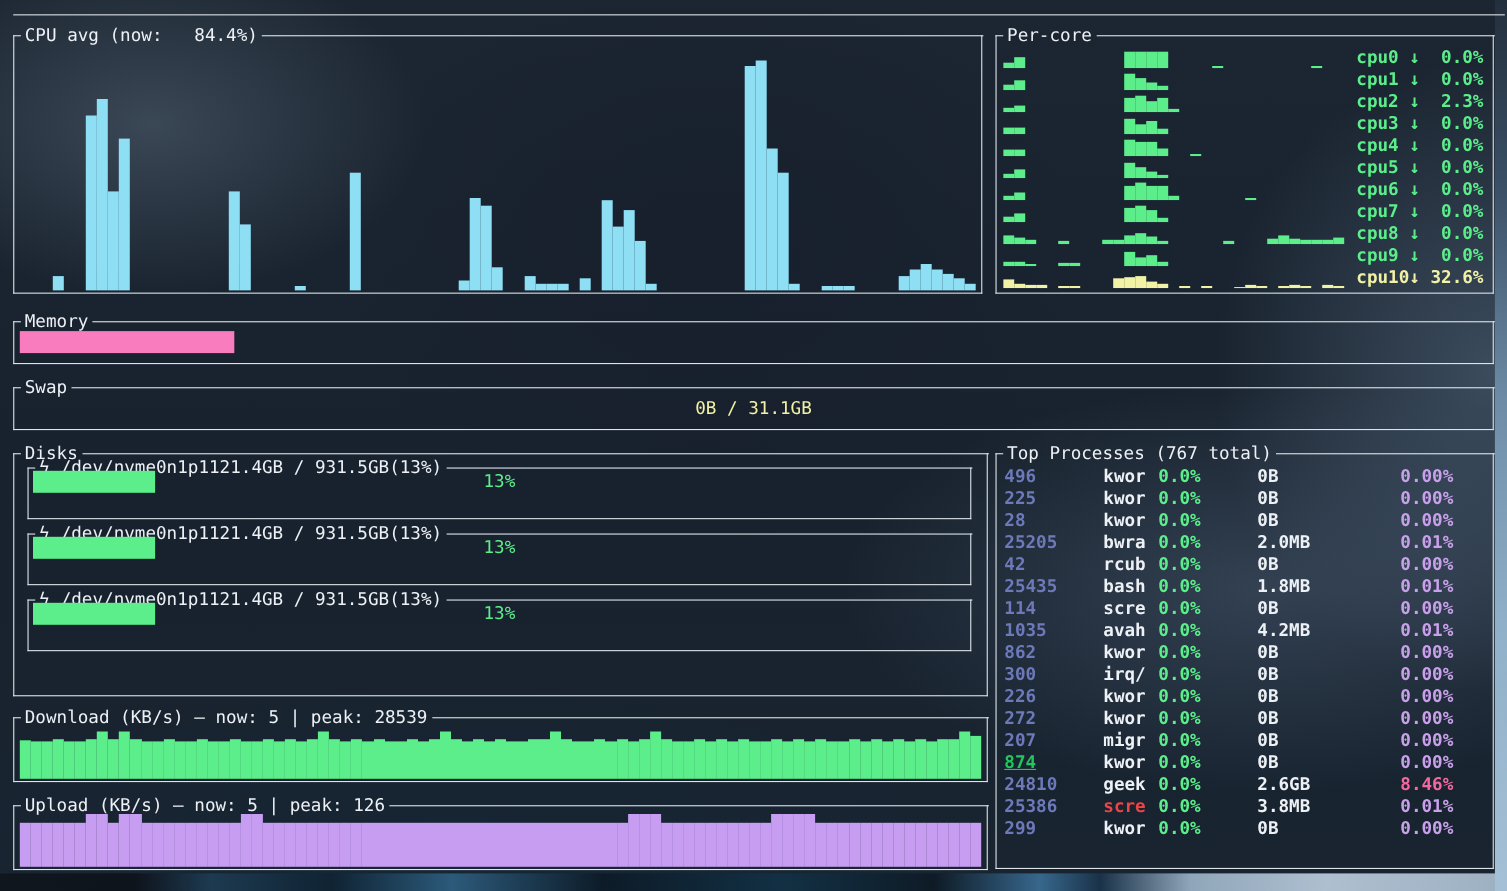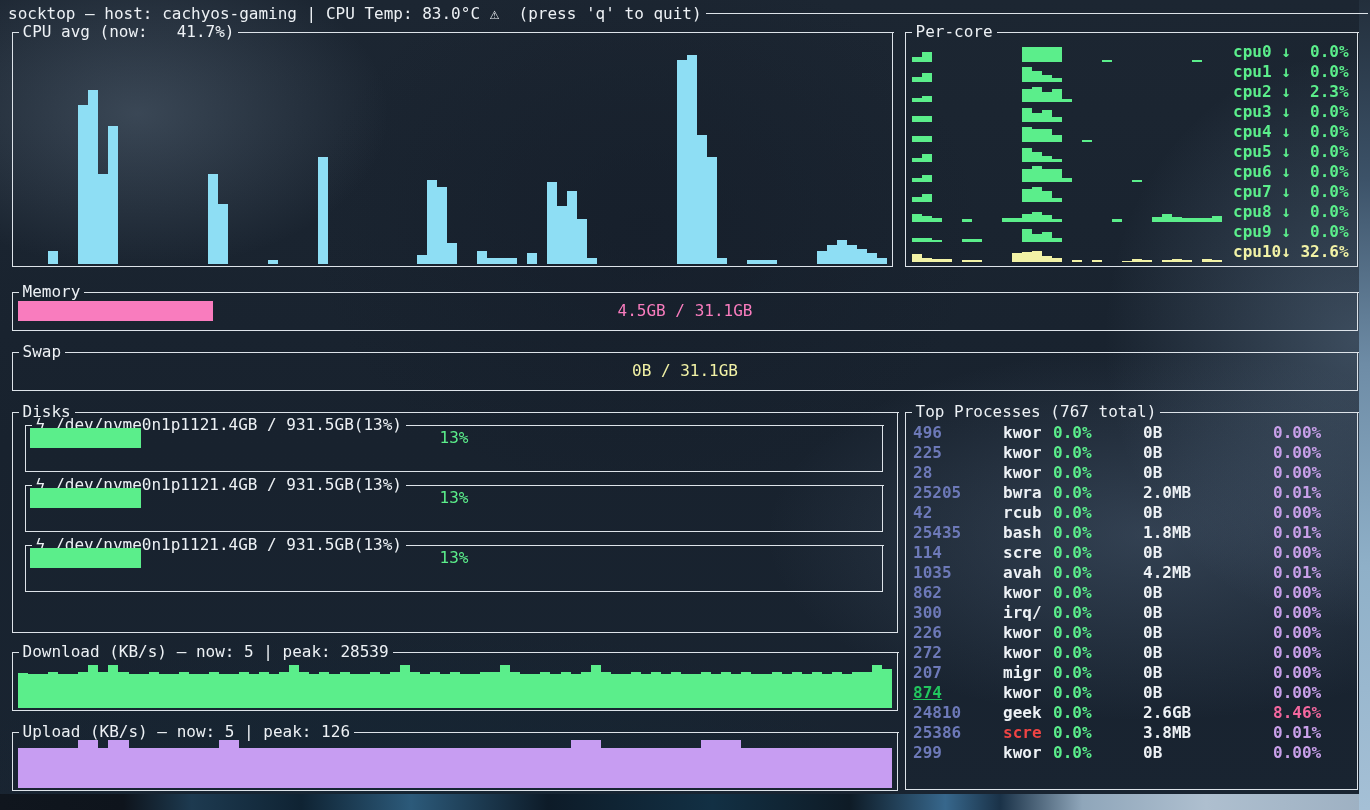--- a/index.html
+++ b/index.html
@@ -56,27 +56,26 @@
   .prow{ display:flex; height:20px; line-height:20px; font-size:16px; font-weight:bold; white-space:pre; }
   .c-pid{ width:90px; } .c-name{ width:50px; } .c-cpu{ width:90px; } .c-mem{ width:130px; } .c-memp{ flex:1; }
 </style>
 </head>
 <body>
 
 <div class="strip-bottom"></div>
 <div class="strip-right"></div>
 
 <div class="title-bar">
-  <span>socktop — host: cachyos-gaming | CPU Temp: 83.0°C ⚠  (press 'q' to quit)</span>
   <div class="rule"></div>
 </div>
 
 <div class="panel" style="left:12px; top:32px; width:881px; height:235px;">
   <div class="top">
-      <span class="ptitle">CPU avg (now:   41.7%)</span>
+      <span class="ptitle">CPU avg (now:   84.4%)</span>
     </div>
   <div class="fill" id="cpu-chart" style="height:215px;">
       <div class="bar" style="height: 0%; background: rgb(142, 222, 244);"></div>
       <div class="bar" style="height: 0%; background: rgb(142, 222, 244);"></div>
       <div class="bar" style="height: 0%; background: rgb(142, 222, 244);"></div>
       <div class="bar" style="height: 6%; background: rgb(142, 222, 244);"></div>
       <div class="bar" style="height: 0%; background: rgb(142, 222, 244);"></div>
       <div class="bar" style="height: 0%; background: rgb(142, 222, 244);"></div>
       <div class="bar" style="height: 74%; background: rgb(142, 222, 244);"></div>
       <div class="bar" style="height: 81%; background: rgb(142, 222, 244);"></div>
@@ -564,21 +563,20 @@
         <div class="core-label" style="color: rgb(242, 242, 166);">cpu10↓ 32.6%</div>
       </div>
     </div>
 </div>
 
 <div class="panel" style="left:12px; top:292px; width:1346px; height:39px;">
   <div class="top">
       <span class="ptitle">Memory</span>
     </div>
   <div class="membar" id="memory-bar" style="width: 14.5%; background: rgb(249, 124, 190);"></div>
-  <div class="centerval" id="memory-val" style="color: rgb(249, 124, 190);">4.5GB / 31.1GB</div>
 </div>
 
 <div class="panel" style="left:12px; top:352px; width:1346px; height:39px;">
   <div class="top">
       <span class="ptitle">Swap</span>
     </div>
   <div class="membar" id="swap-bar" style="width: 0%; background: rgb(242, 242, 166);"></div>
   <div class="centerval" id="swap-val" style="color: rgb(242, 242, 166);">0B / 31.1GB</div>
 </div>
 

